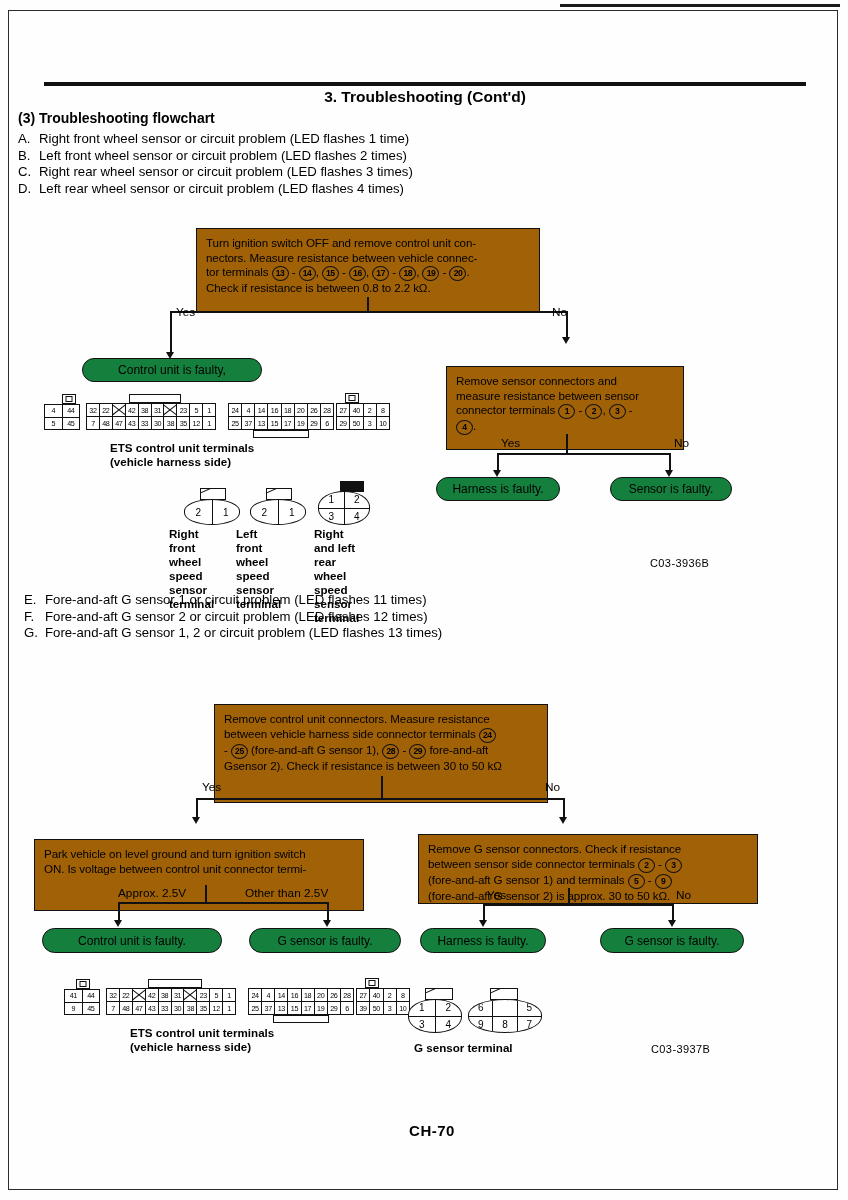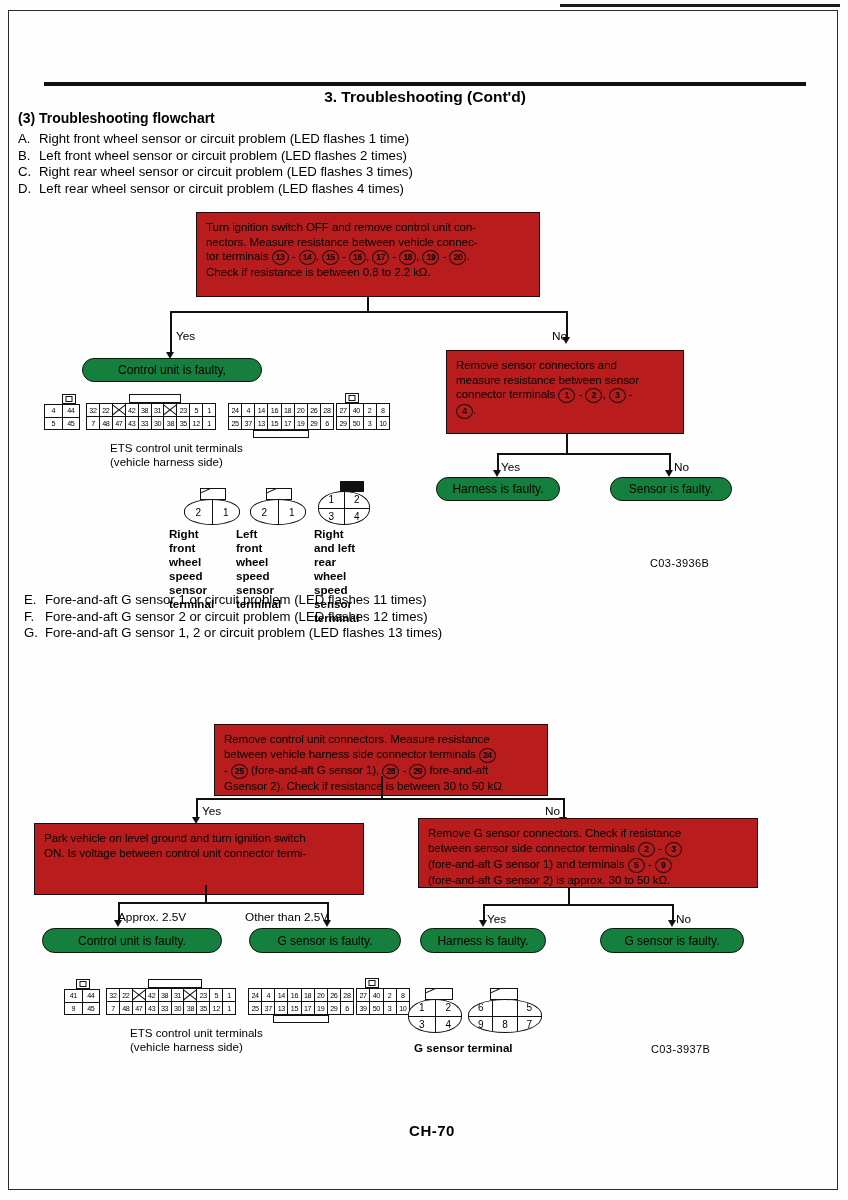--- a/index.html
+++ b/index.html
@@ -71,25 +71,26 @@
     line-height: 16.6px;
   }
   .fault-row { display: flex; white-space: nowrap; }
   .fault-key { width: 21px; flex: none; }
 
   
   .box {
     position: absolute;
     border: 1.6px solid #111;
     box-sizing: border-box;
-    background: #b91c1c;
+    background: #a16207;
     font-size: 11.6px;
     line-height: 14.6px;
     padding: 7px 8px 4px 9px;
     letter-spacing: -0.1px;
+    margin-top: 16px;
   }
   .oval {
     position: absolute;
     border: 1.6px solid #111;
     border-radius: 999px;
     box-sizing: border-box;
     background: #15803d;
     font-size: 12px;
     display: flex;
     align-items: center;
@@ -102,21 +103,20 @@
     position: absolute;
     width: 0; height: 0;
     border-left: 4.5px solid transparent;
     border-right: 4.5px solid transparent;
     border-top: 7px solid #111;
   }
   .branch-lbl {
     position: absolute;
     font-size: 11.8px;
     white-space: nowrap;
-    margin-top: 24px;
   }
 
   
   .cnum {
     display: inline-block;
     min-width: 13px;
     height: 13px;
     line-height: 12px;
     border: 1.3px solid #111;
     border-radius: 50%;
@@ -175,21 +175,21 @@
     position: absolute;
     left: 50%; top: 50%;
     width: 5px; height: 4px;
     transform: translate(-50%,-50%);
     border: 1.4px solid #111;
   }
   .conn-cap {
     position: absolute;
     font-size: 11.6px;
     line-height: 14px;
-    font-weight: normal;
+    font-weight: bold;
     white-space: nowrap;
     text-align: center;
   }
 
   
   .sterm { position: absolute; }
   .sterm-body {
     position: absolute;
     border: 1.7px solid #111;
     border-radius: 50% / 46%;
@@ -493,21 +493,21 @@
     <div class="fault-row">
       <span class="fault-key">F.</span>
       <span>Fore-and-aft G sensor 2 or circuit problem (LED flashes 12 times)</span>
     </div>
     <div class="fault-row">
       <span class="fault-key">G.</span>
       <span>Fore-and-aft G sensor 1, 2 or circuit problem (LED flashes 13 times)</span>
     </div>
   </div>
 
-  <div class="box" style="left:214px; top:724px; width:334px; height:72px;">
+  <div class="box" style="left:214px; top:688px; width:334px; height:99px;">
     <div>Remove control unit connectors. Measure resistance</div>
     <div>
       <span>between vehicle harness side connector terminals</span>
       <span class="cnum">24</span>
     </div>
     <div>
       -
       <span class="cnum">25</span>
       <span>(fore-and-aft G sensor 1),</span>
       <span class="cnum">28</span> -

